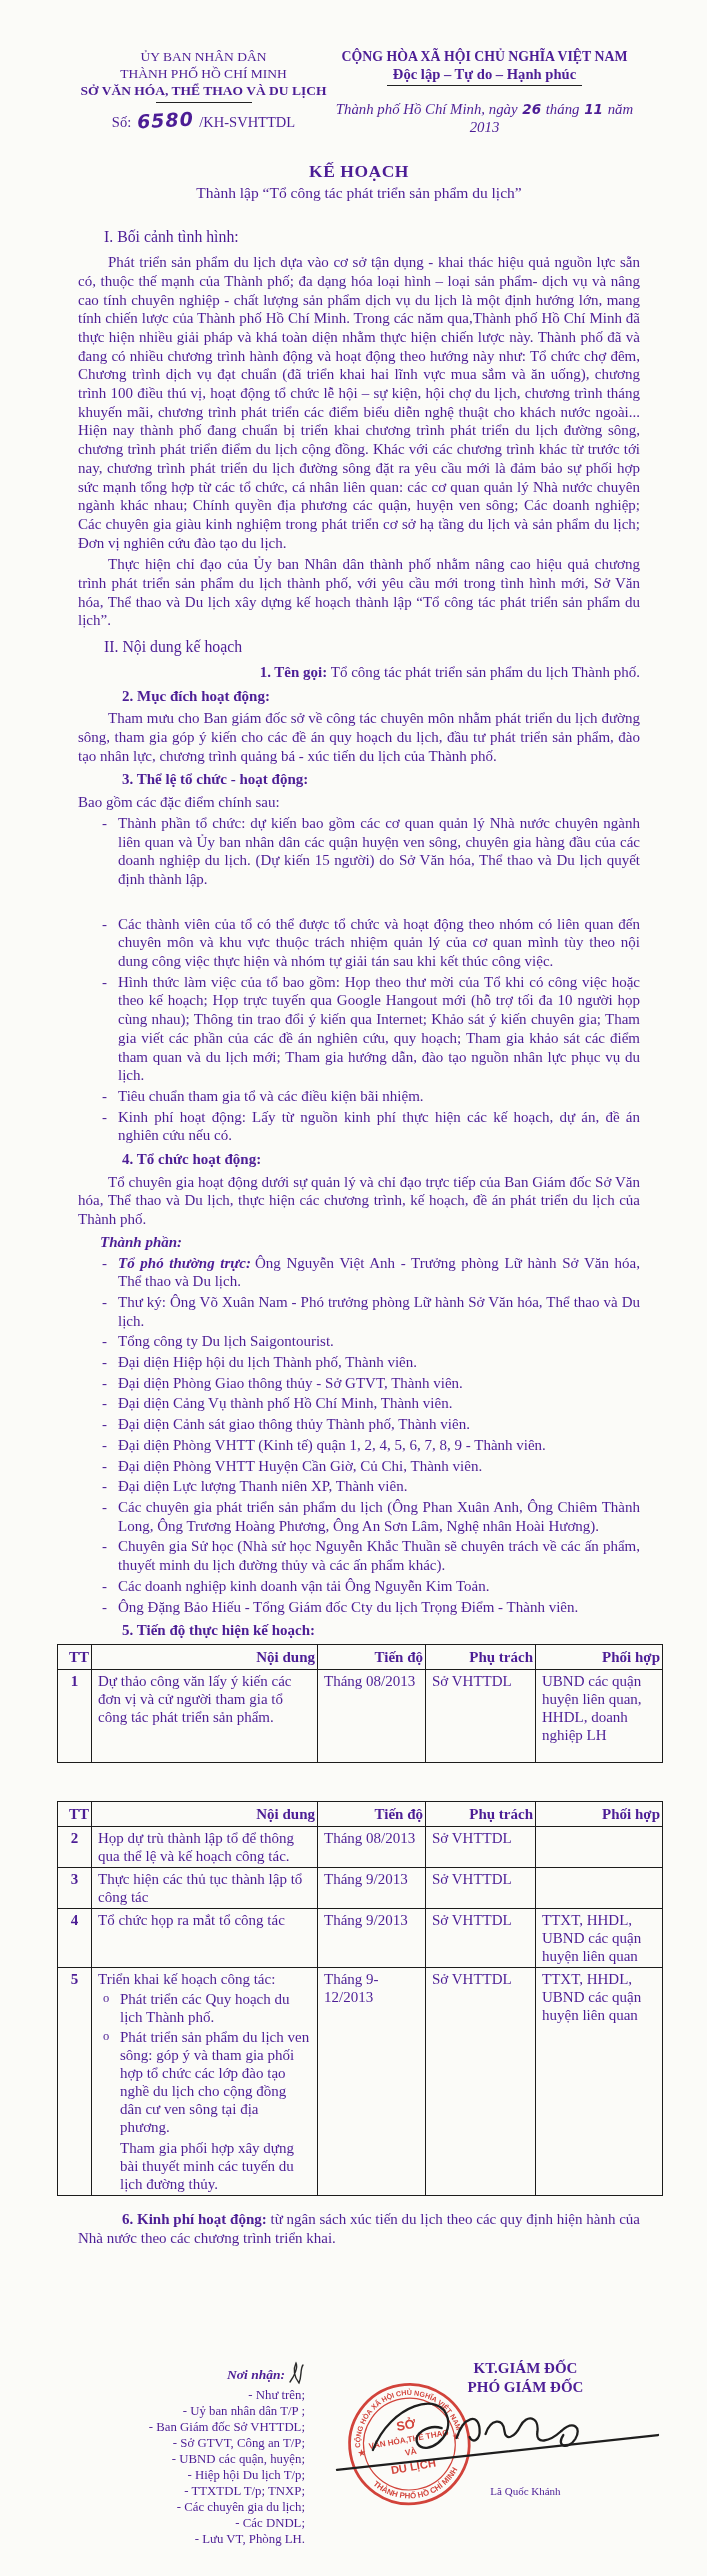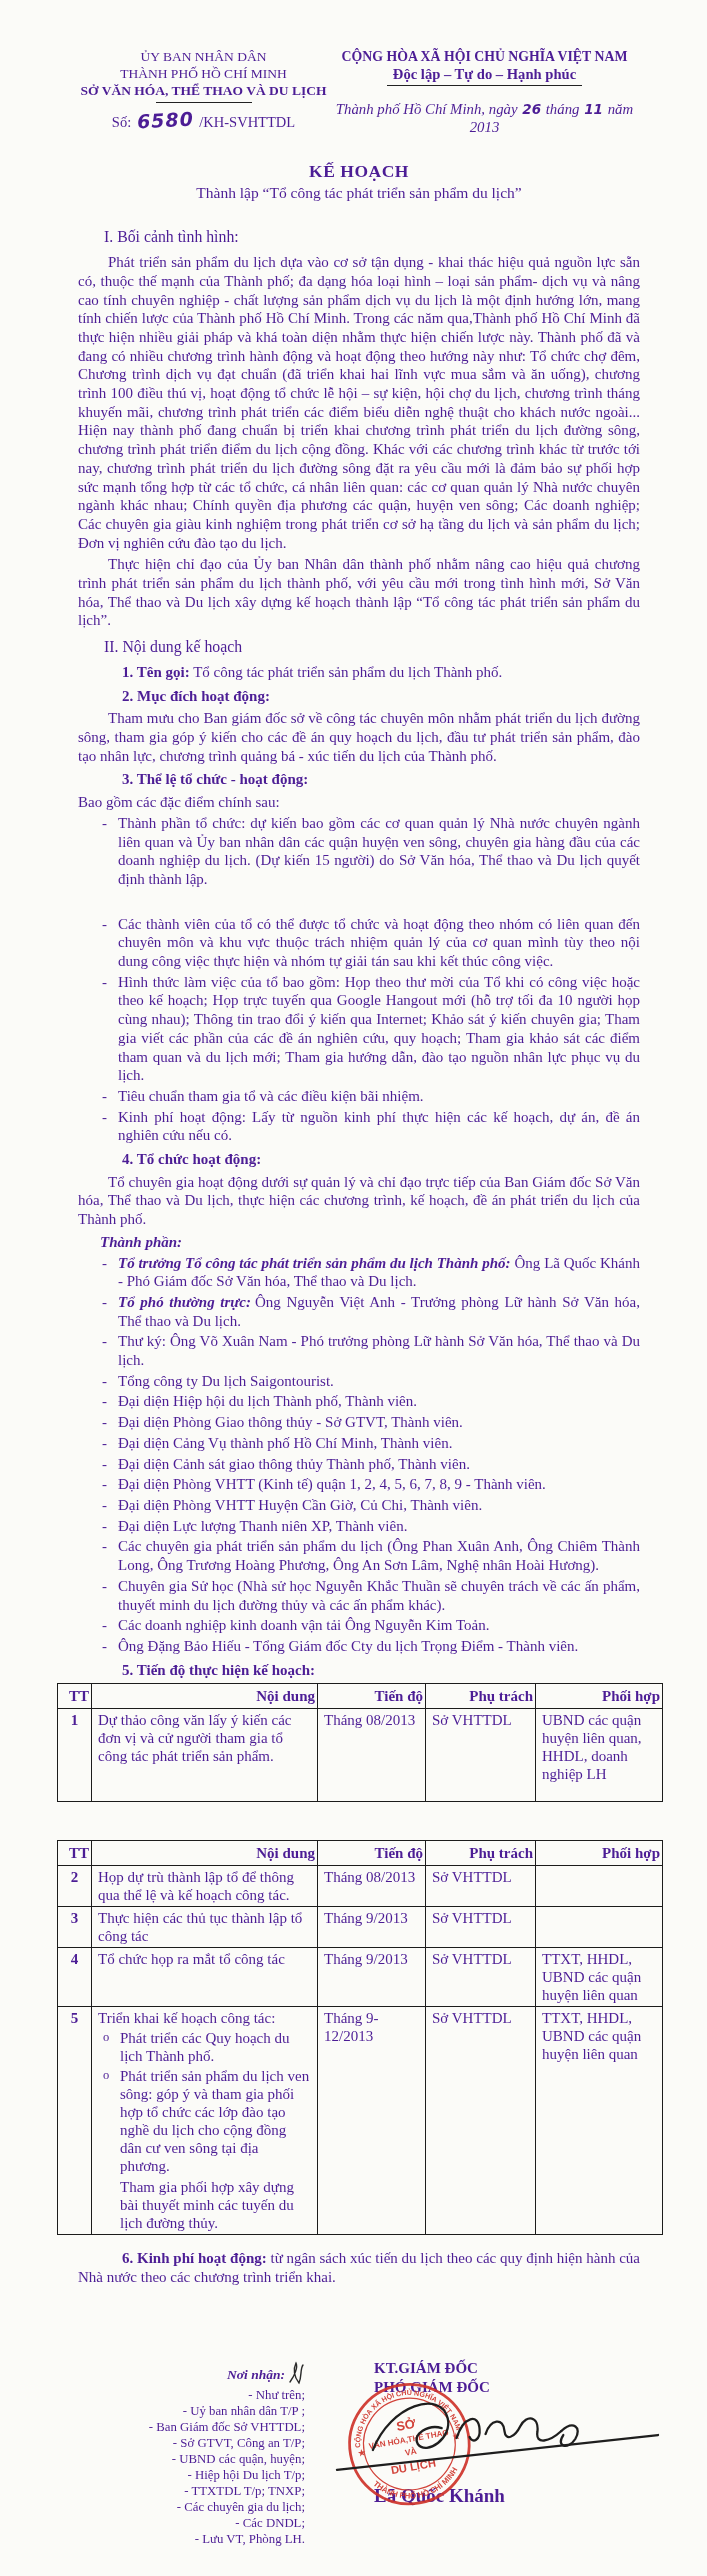--- a/index.html
+++ b/index.html
@@ -32,21 +32,21 @@
   .hand-digit { font-family:"DejaVu Sans",sans-serif; font-weight:bold; font-size:13.5px; padding:0 1px; }
 
   
   .doc-title { margin-top:26px; text-align:center; font-weight:bold; font-size:17.5px; letter-spacing:0.5px; }
   .doc-subtitle { margin-top:3px; text-align:center; font-size:15.5px; text-indent:0; }
 
   
   .sec-heading { font-weight:normal; font-size:15.8px; margin:26px 0 6px 26px; text-align:left; }
   .sec-heading.second { margin-top:8px; }
   .num-heading { font-weight:bold; margin:5px 0 4px 44px; text-align:left; }
-  .inline-item { margin:5px 0 4px 44px; text-align:left; }
+  .inline-item { margin:5px 0 4px 44px; text-align:right; }
   .para { text-indent:30px; margin:3px 0; }
   .para.indent44 { text-indent:44px; }
   .no-indent { text-indent:0; margin:2px 0; }
   .members-heading { margin:4px 0 2px 22px; }
 
   .dash-item { position:relative; padding-left:40px; margin:2px 0; }
   .dash-item::before { content:"-"; position:absolute; left:24px; top:0; }
   .gap-top { margin-top:26px; }
   .lead-bi { font-weight:bold; font-style:italic; }
   .lead-bi:not(:empty) { margin-right:4px; }
@@ -59,23 +59,23 @@
   .row-tall td { height:88px; }
   .tbl2 { margin-top:38px; }
   .sub-item { position:relative; padding-left:22px; margin-top:2px; }
   .sub-item::before { content:"o"; position:absolute; left:5px; top:-1px; font-size:12.5px; }
   .sub-tail { padding-left:22px; margin-top:3px; text-align:left; }
 
   
   .recipients { position:absolute; left:56px; top:2361px; width:249px; font-size:12.8px; line-height:16px; text-align:right; }
   .recipients-heading { font-weight:bold; font-style:italic; font-size:13.5px; margin-bottom:2px; }
   .check-svg { vertical-align:-6px; margin-left:2px; }
-  .sign-block { position:absolute; left:374px; top:2359px; width:269px; text-align:left; }
+  .sign-block { position:absolute; left:391px; top:2359px; width:269px; text-align:center; }
   .sign-title { font-weight:bold; font-size:15px; line-height:19px; }
-  .signer-name { font-weight:bold; font-size:19px; margin-top:88px; }
+  .signer-name { font-weight:normal; font-size:11px; margin-top:88px; }
   .stamp-wrap { position:absolute; left:345px; top:2378px; width:128px; height:128px; transform:rotate(-10deg); opacity:.92; }
   .sig-svg { position:absolute; left:329px; top:2386px; }
 </style>
 </head>
 <body>
 
 <div class="page">
   <div class="content">
 
     <div class="hdr">
@@ -125,21 +125,20 @@
     <div class="dash-item">Thành phần tổ chức: dự kiến bao gồm các cơ quan quản lý Nhà nước chuyên ngành liên quan và Ủy ban nhân dân các quận huyện ven sông, chuyên gia hàng đầu của các doanh nghiệp du lịch. (Dự kiến 15 người) do Sở Văn hóa, Thể thao và Du lịch quyết định thành lập.</div>
     <div class="dash-item gap-top">Các thành viên của tổ có thể được tổ chức và hoạt động theo nhóm có liên quan đến chuyên môn và khu vực thuộc trách nhiệm quản lý của cơ quan mình tùy theo nội dung công việc thực hiện và nhóm tự giải tán sau khi kết thúc công việc.</div>
     <div class="dash-item">Hình thức làm việc của tổ bao gồm: Họp theo thư mời của Tổ khi có công việc hoặc theo kế hoạch; Họp trực tuyến qua Google Hangout mới (hỗ trợ tối đa 10 người họp cùng nhau); Thông tin trao đổi ý kiến qua Internet; Khảo sát ý kiến chuyên gia; Tham gia viết các phần của các đề án nghiên cứu, quy hoạch; Tham gia khảo sát các điểm tham quan và du lịch mới; Tham gia hướng dẫn, đào tạo nguồn nhân lực phục vụ du lịch.</div>
     <div class="dash-item">Tiêu chuẩn tham gia tổ và các điều kiện bãi nhiệm.</div>
     <div class="dash-item">Kinh phí hoạt động: Lấy từ nguồn kinh phí thực hiện các kế hoạch, dự án, đề án nghiên cứu nếu có.</div>
 
     <div class="num-heading">4.  Tổ chức hoạt động:</div>
     <p class="para">Tổ chuyên gia hoạt động dưới sự quản lý và chỉ đạo trực tiếp của Ban Giám đốc Sở Văn hóa, Thể thao và Du lịch, thực hiện các chương trình, kế hoạch, đề án phát triển du lịch của Thành phố.</p>
     <div class="bi members-heading">Thành phần:</div>
 
-    <div class="dash-item"><span class="lead-bi">Tổ trưởng Tổ công tác phát triển sản phẩm du lịch Thành phố:</span><span>Ông Lã Quốc Khánh - Phó Giám đốc Sở Văn hóa, Thể thao và Du lịch.</span></div>
     <div class="dash-item"><span class="lead-bi">Tổ phó thường trực:</span><span>Ông Nguyễn Việt Anh - Trưởng phòng Lữ hành Sở Văn hóa, Thể thao và Du lịch.</span></div>
     <div class="dash-item"><span>Thư ký: Ông Võ Xuân Nam - Phó trưởng phòng Lữ hành Sở Văn hóa, Thể thao và Du lịch.</span></div>
     <div class="dash-item"><span>Tổng công ty Du lịch Saigontourist.</span></div>
     <div class="dash-item"><span>Đại diện Hiệp hội du lịch Thành phố, Thành viên.</span></div>
     <div class="dash-item"><span>Đại diện Phòng Giao thông thủy - Sở GTVT, Thành viên.</span></div>
     <div class="dash-item"><span>Đại diện Cảng Vụ thành phố Hồ Chí Minh, Thành viên.</span></div>
     <div class="dash-item"><span>Đại diện Cảnh sát giao thông thủy Thành phố, Thành viên.</span></div>
     <div class="dash-item"><span>Đại diện Phòng VHTT (Kinh tế) quận 1, 2, 4, 5, 6, 7, 8, 9 - Thành viên.</span></div>
     <div class="dash-item"><span>Đại diện Phòng VHTT Huyện Cần Giờ, Củ Chi, Thành viên.</span></div>
     <div class="dash-item"><span>Đại diện Lực lượng Thanh niên XP, Thành viên.</span></div>

